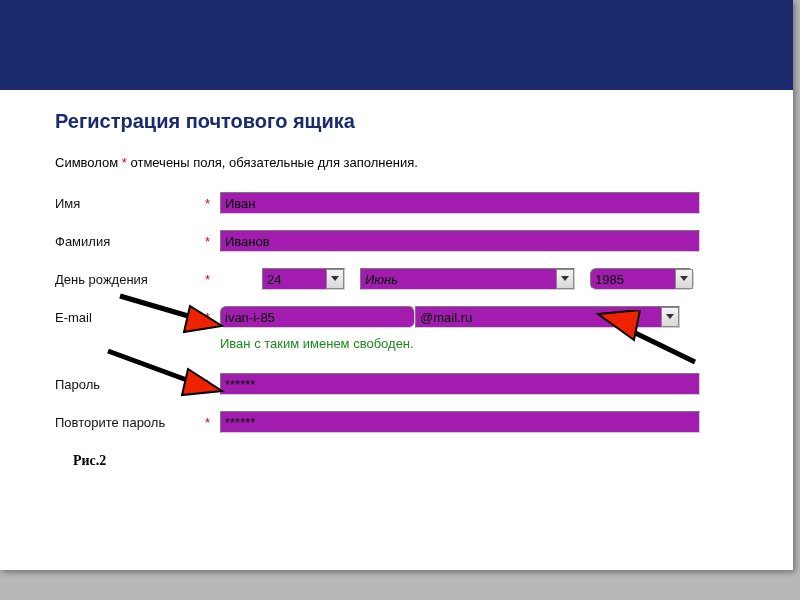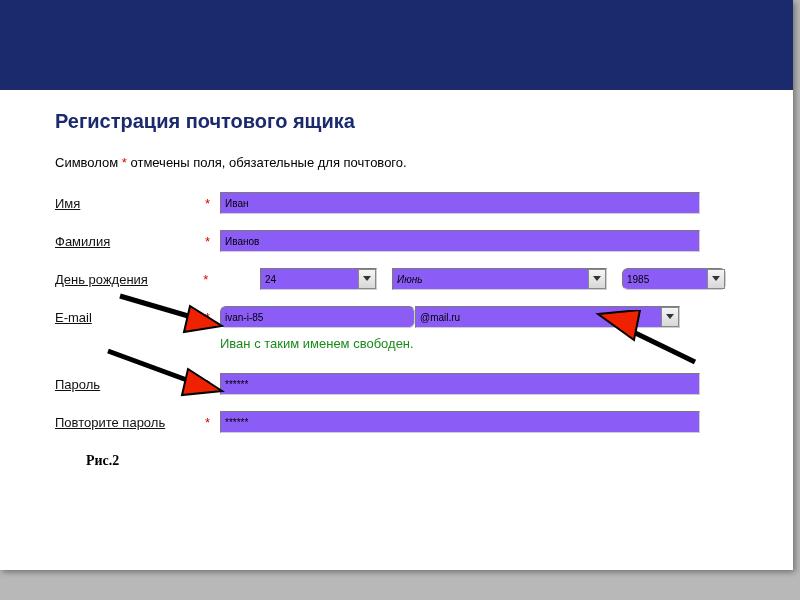--- a/index.html
+++ b/index.html
@@ -53,39 +53,38 @@
   .form-row {
     display: flex;
     align-items: center;
     margin-bottom: 12px;
     min-height: 26px;
   }
   .label {
     width: 150px;
     font-size: 13px;
     color: #111;
-    text-decoration: underline;
   }
   .req-cell {
     width: 15px;
     color: #d00;
     font-size: 13px;
   }
   .field {
     height: 22px;
     border: 1px solid #7a7a7a;
     border-right-color: #cfcfcf;
     border-bottom-color: #cfcfcf;
     padding: 1px 4px;
     font-family: Verdana, Arial, sans-serif;
-    font-size: 10px;
-    background: #8b5cf6;
+    font-size: 13px;
+    background: #a21caf;
   }
   .field.wide { width: 480px; }
-  .field.day { width: 117px; margin-left: 42px; }
+  .field.day { width: 83px; margin-left: 42px; }
   .field.month { width: 215px; margin-left: 15px; font-style: italic; }
   .field.year { width: 104px; margin-left: 15px; border-radius: 6px; }
   .field.email { width: 195px; border-radius: 6px; }
   .field.domain { width: 265px; }
   .select-wrap {
     position: relative;
     display: inline-block;
   }
   .select-wrap .dd-btn {
     position: absolute;
@@ -104,21 +103,21 @@
     color: #1a8a1a;
     font-size: 13px;
     margin-left: 165px;
     margin-top: -6px;
     margin-bottom: 20px;
   }
   .fig-label {
     font-weight: bold;
     font-size: 14px;
     margin-top: 18px;
-    margin-left: 31px;
+    margin-left: 18px;
     font-family: "Times New Roman", serif;
   }
   .arrow {
     position: absolute;
     pointer-events: none;
   }
 </style>
 </head>
 <body>
 
@@ -141,21 +140,21 @@
     <div class="sq" style="right:30px;top:28px;"></div>
     <div class="sq" style="right:6px;top:52px;"></div>
   </div>
 
   <div class="header-band"></div>
 
   <div class="content">
     <div class="title">Регистрация почтового ящика</div>
 
     <div class="note">
-      <span>Символом </span><span class="req">*</span><span> отмечены поля, обязательные для почтового.</span>
+      <span>Символом </span><span class="req">*</span><span> отмечены поля, обязательные для заполнения.</span>
     </div>
 
     <div class="form-row">
       <div class="label">Имя</div>
       <div class="req-cell">*</div>
       <input class="field wide" value="Иван" style="">
     </div>
 
     <div class="form-row">
       <div class="label">Фамилия</div>

